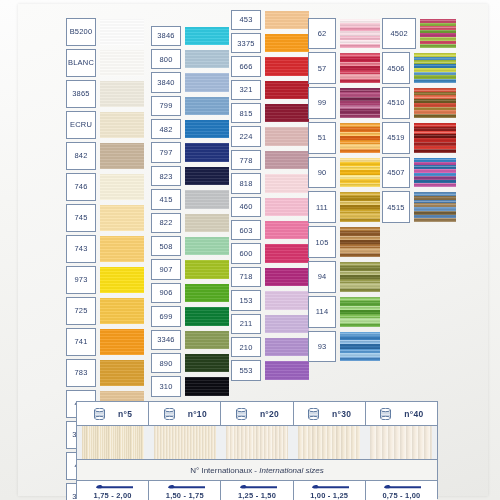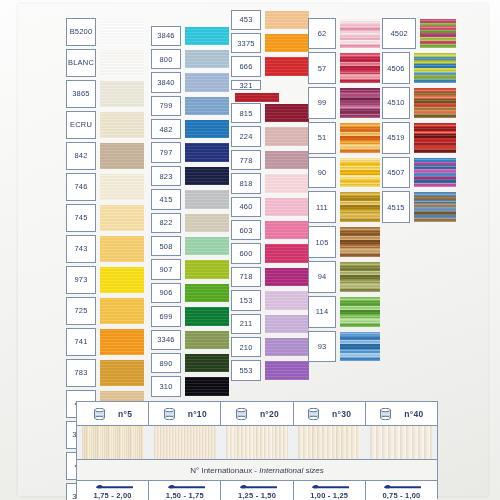--- a/index.html
+++ b/index.html
@@ -258,21 +258,21 @@
           <div class="thread" style="width: 44px; margin-left: 4px; height: 18.4px; margin-top: 2.5px; background: rgb(245, 199, 147);"></div>
         </div>
         <div class="swatch-row" style="height: 23.4px;">
           <div class="code-cell" style="width: 30px; height: 20.4px; margin-top: 1.5px;">3375</div>
           <div class="thread" style="width: 44px; margin-left: 4px; height: 18.4px; margin-top: 2.5px; background: rgb(249, 157, 28);"></div>
         </div>
         <div class="swatch-row" style="height: 23.4px;">
           <div class="code-cell" style="width: 30px; height: 20.4px; margin-top: 1.5px;">666</div>
           <div class="thread" style="width: 44px; margin-left: 4px; height: 18.4px; margin-top: 2.5px; background: rgb(215, 42, 46);"></div>
         </div>
-        <div class="swatch-row" style="height: 23.4px; flex-direction: column;">
+        <div class="swatch-row" style="height: 23.4px;">
           <div class="code-cell" style="width: 30px; height: 20.4px; margin-top: 1.5px;">321</div>
           <div class="thread" style="width: 44px; margin-left: 4px; height: 18.4px; margin-top: 2.5px; background: rgb(183, 31, 44);"></div>
         </div>
         <div class="swatch-row" style="height: 23.4px;">
           <div class="code-cell" style="width: 30px; height: 20.4px; margin-top: 1.5px;">815</div>
           <div class="thread" style="width: 44px; margin-left: 4px; height: 18.4px; margin-top: 2.5px; background: rgb(142, 27, 51);"></div>
         </div>
         <div class="swatch-row" style="height: 23.4px;">
           <div class="code-cell" style="width: 30px; height: 20.4px; margin-top: 1.5px;">224</div>
           <div class="thread" style="width: 44px; margin-left: 4px; height: 18.4px; margin-top: 2.5px; background: rgb(221, 184, 182);"></div>

